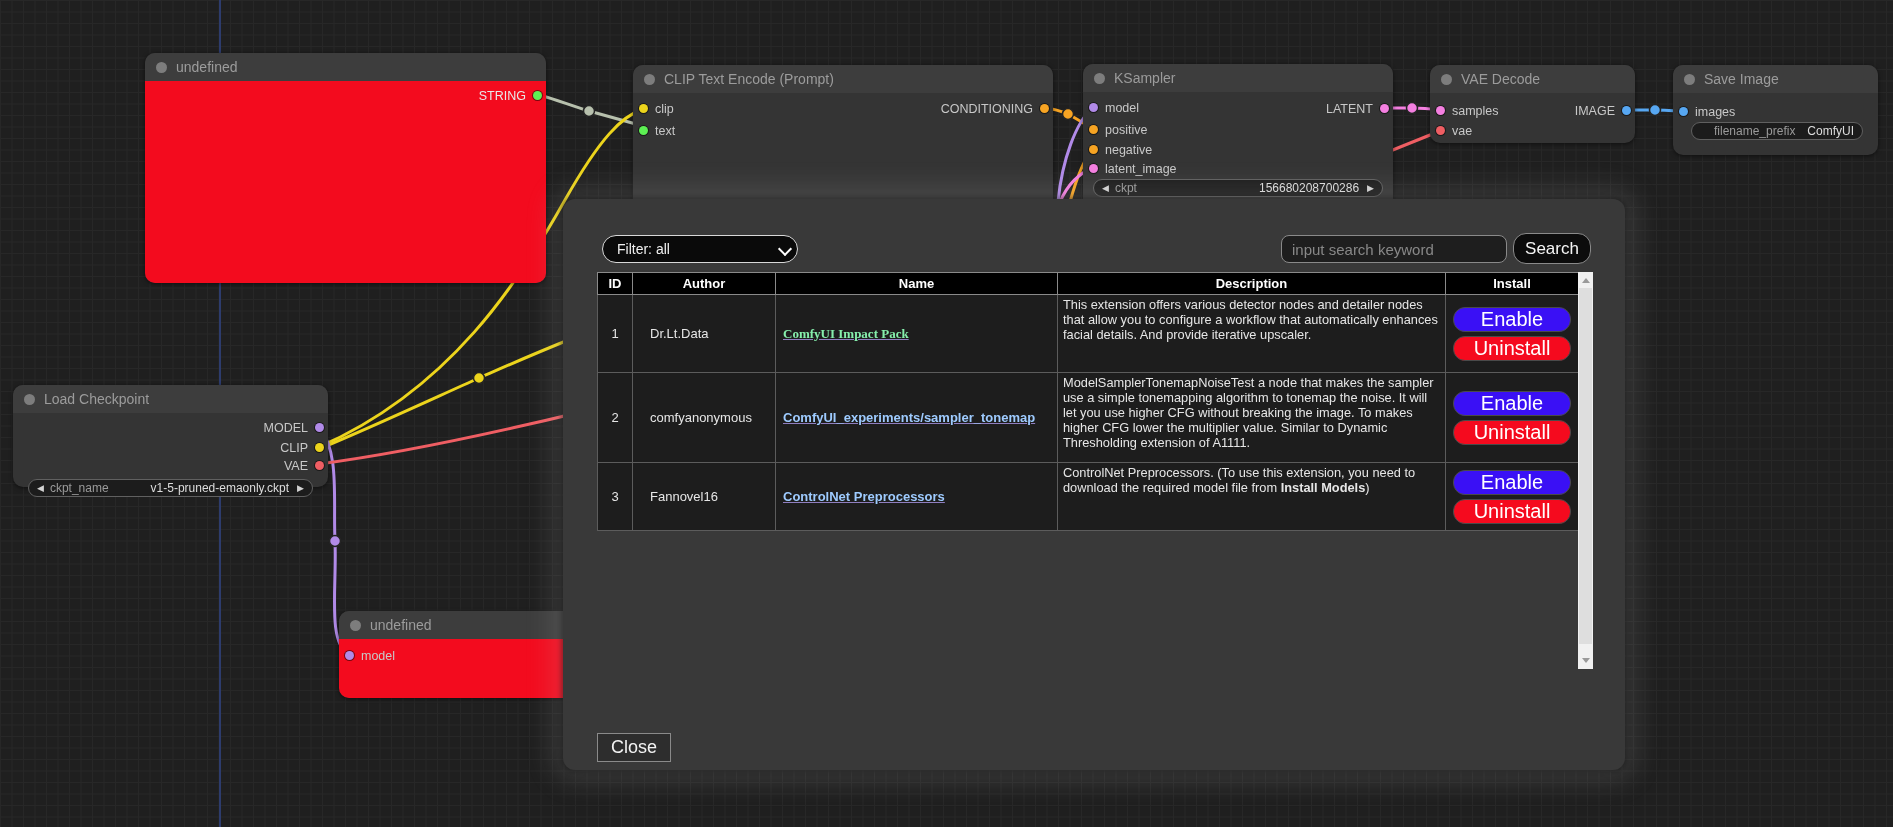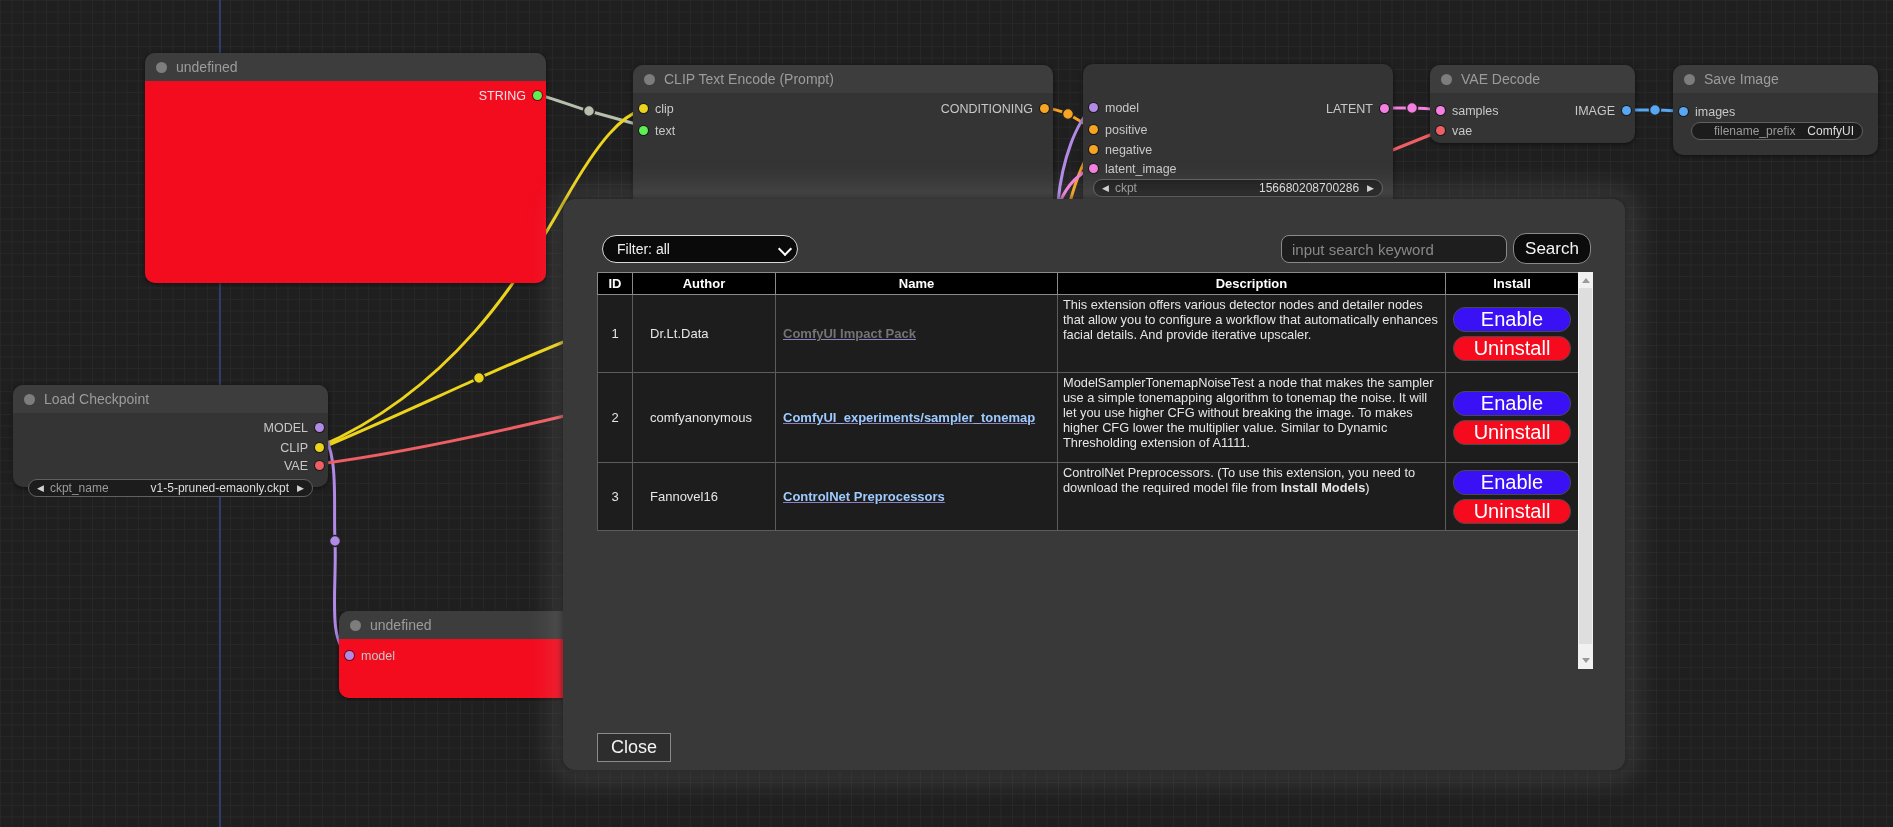--- a/index.html
+++ b/index.html
@@ -130,20 +130,24 @@
       <span class="pdot" style="background: rgb(93, 240, 83);"></span>
       <span>text</span>
     </div>
     <div class="port out" style="top:35px">
       <span>CONDITIONING</span>
       <span class="pdot" style="background: rgb(247, 164, 35);"></span>
     </div>
   </div>
 
   <div class="node" style="left:1083px;top:64px;width:310px;height:145px">
+    <div class="ntitle">
+      <span class="tdot"></span>
+      <span>KSampler</span>
+    </div>
     <div class="port in" style="top:35px">
       <span class="pdot" style="background: rgb(177, 138, 232);"></span>
       <span>model</span>
     </div>
     <div class="port in" style="top:57px">
       <span class="pdot" style="background: rgb(247, 164, 35);"></span>
       <span>positive</span>
     </div>
     <div class="port in" style="top:77px">
       <span class="pdot" style="background: rgb(247, 164, 35);"></span>
@@ -258,21 +262,21 @@
             <tr>
           <th>ID</th>
           <th>Author</th>
           <th>Name</th>
           <th>Description</th>
           <th>Install</th>
         </tr>
         <tr style="height:78px">
           <td class="c-id">1</td>
           <td class="c-author">Dr.Lt.Data</td>
-          <td class="c-name"><a href="#" style="color: #737373;">ComfyUI Impact Pack</a></td>
+          <td class="c-name"><a href="#" style="color: #86efac; font-family: Liberation Serif, serif;">ComfyUI Impact Pack</a></td>
           <td class="c-desc"><span>This extension offers various detector nodes and detailer nodes that allow you to configure a workflow that automatically enhances facial details. And provide iterative upscaler.</span><b></b><span></span></td>
           <td class="c-install">
             <button class="btn-install" style="background: rgb(58, 16, 245);">Enable</button>
             <button class="btn-install" style="background: rgb(245, 10, 30);">Uninstall</button>
           </td>
         </tr>
         <tr style="height:90px">
           <td class="c-id">2</td>
           <td class="c-author">comfyanonymous</td>
           <td class="c-name"><a href="#" style="color: rgb(158, 203, 255);">ComfyUI_experiments/sampler_tonemap</a></td>

